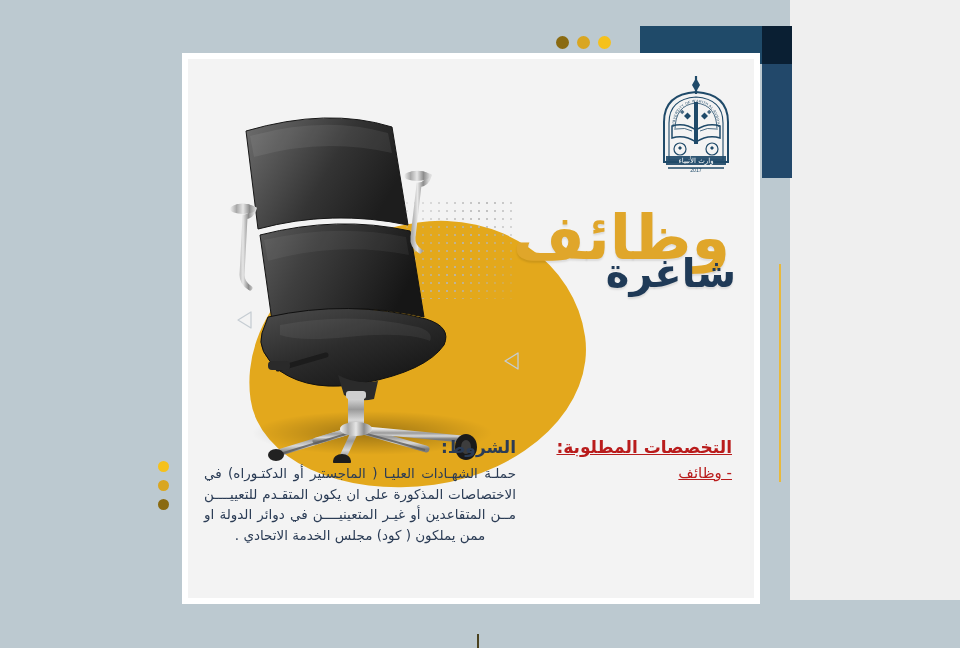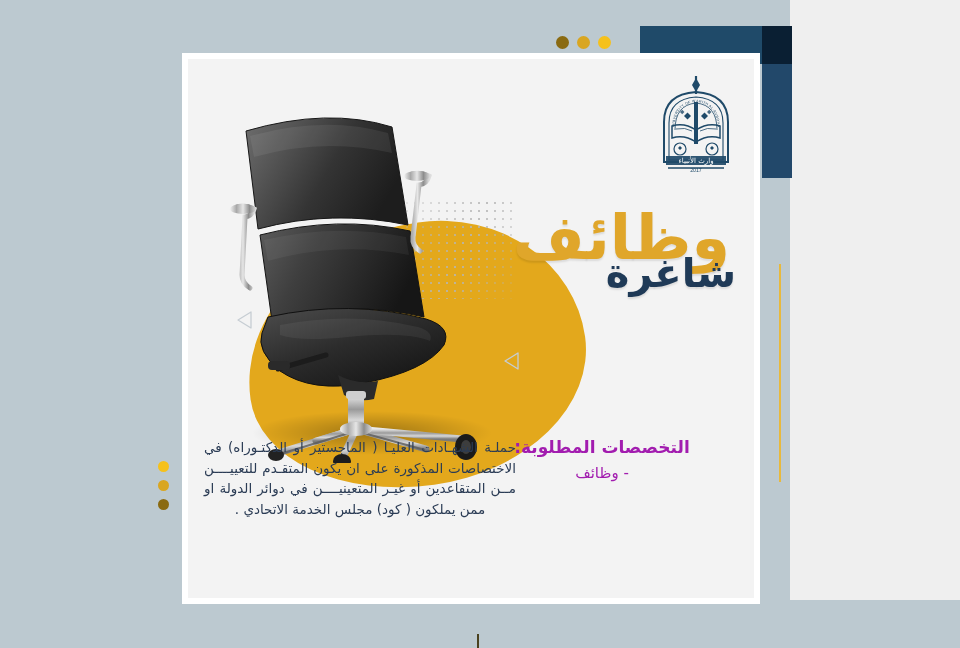--- a/index.html
+++ b/index.html
@@ -64,21 +64,21 @@
   .logo{position:absolute;left:456px;top:13px;width:104px;height:104px;}
 
   
   .headline{position:absolute;right:24px;top:148px;text-align:right;line-height:1;}
   .hl1{font-size:62px;font-weight:700;color:#e0a62a;letter-spacing:-1px;
        text-shadow:0 2px 2px rgba(0,0,0,.10);direction:rtl;}
   .hl2{font-size:40px;font-weight:700;color:#1f3a57;letter-spacing:-1px;
        margin-top:-16px;margin-right:-6px;text-shadow:0 2px 2px rgba(0,0,0,.10);direction:rtl;}
 
   
-  .spec-block{position:absolute;right:22px;top:378px;width:260px;text-align:center;direction:rtl;color:#a21caf;}
+  .spec-block{position:absolute;right:22px;top:378px;width:260px;text-align:right;direction:rtl;color:#b91c1c;text-decoration:underline;}
   .spec-title{font-size:17px;font-weight:700;margin-bottom:6px;}
   .spec-item{font-size:15px;line-height:1.45;}
 
   
   .cond-block{position:absolute;left:16px;top:378px;width:312px;text-align:right;direction:rtl;color:#2b3c55;}
   .cond-title{font-size:17px;font-weight:700;margin-bottom:6px;}
   .cond-body{font-size:13.5px;line-height:1.52;text-align:justify;text-align-last:center;}
 
   
   .sidedots{position:absolute;left:158px;top:461px;display:flex;flex-direction:column;gap:8px;}
@@ -275,18 +275,19 @@
       <div class="hl1">وظائف</div>
       <div class="hl2">شاغرة</div>
     </div>
 
     <div class="spec-block">
       <div class="spec-title">التخصصات المطلوبة:</div>
       <div class="spec-item">- وظائف</div>
     </div>
 
     <div class="cond-block">
+      <div class="cond-title">الشروط:</div>
       <div class="cond-body">حملـة الشهـادات العليـا ( الماجستير أو الدكتـوراه) في الاختصاصات المذكورة على ان يكون المتقـدم للتعييــــن مــن المتقاعدين أو غيـر المتعينيــــن في دوائر الدولة او ممن يملكون ( كود) مجلس الخدمة الاتحادي .</div>
     </div>
 
   </div>
 
 </div>
 
 </body></html>

